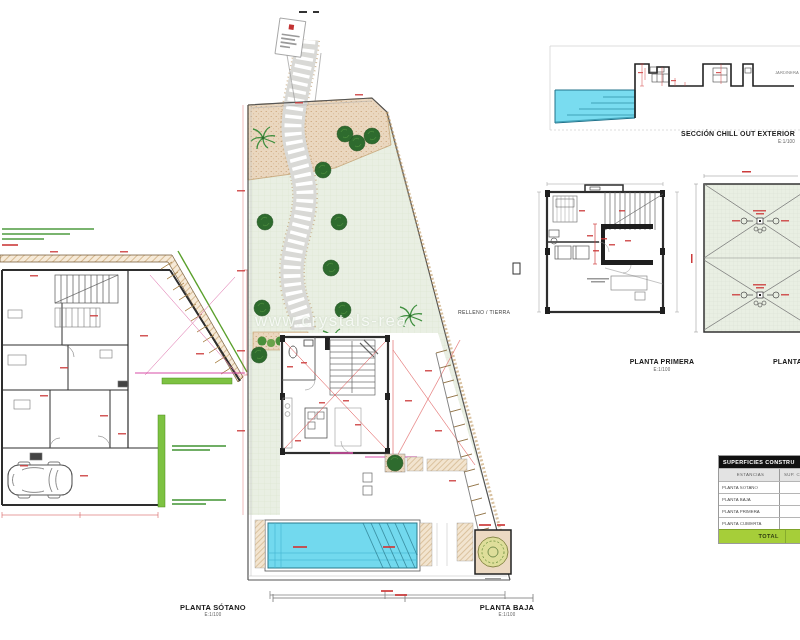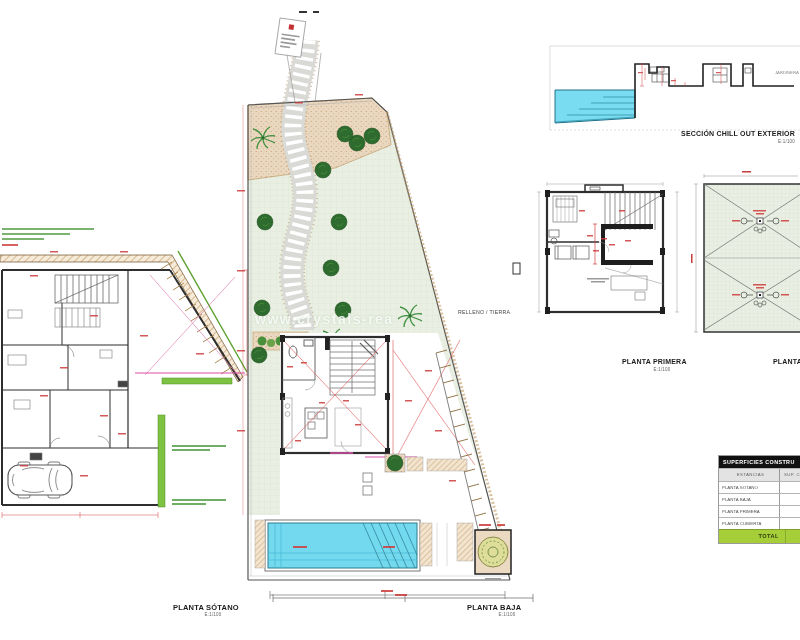--- a/index.html
+++ b/index.html
@@ -1,23 +1,23 @@
 <!DOCTYPE html>
 <html><head>
 <meta charset="utf-8">
 <style>
   html,body{margin:0;padding:0;}
   body{width:800px;height:640px;position:relative;overflow:hidden;background:#ffffff;
        font-family:"Liberation Sans",sans-serif;}
   .abs{position:absolute;}
-  .title{font-weight:bold;font-size:7.5px;letter-spacing:.2px;color:#1b1b1b;text-align:left;white-space:nowrap;}
+  .title{font-weight:bold;font-size:7.5px;letter-spacing:.2px;color:#1b1b1b;text-align:center;white-space:nowrap;}
   .scale{font-size:4.5px;color:#666;text-align:center;letter-spacing:.2px;white-space:nowrap;}
   .micro{font-size:4.2px;color:#8a8a8a;white-space:nowrap;}
   .note{font-size:5.2px;color:#444;letter-spacing:.3px;white-space:nowrap;}
-  .watermark{font-weight:bold;font-size:14px;letter-spacing:1.5px;
+  .watermark{font-weight:normal;font-size:17px;letter-spacing:1.5px;
              color:rgba(255,255,255,.8);text-shadow:0 0 2px rgba(170,195,160,.65);white-space:nowrap;}
   
   .s-table{width:120px;border:0.5px solid #9a9a9a;background:#fff;font-family:"Liberation Sans",sans-serif;}
   .s-title{background:#101010;color:#fff;font-weight:bold;font-size:5.4px;letter-spacing:.4px;
            height:12px;line-height:12px;padding-left:4px;white-space:nowrap;}
   .s-row{display:flex;height:11px;line-height:11px;border-top:0.5px solid #b5b5b5;}
   .s-head{background:#e3e3e3;height:12px;line-height:12px;}
   .s-c1{width:57px;border-right:0.5px solid #9a9a9a;font-size:4.4px;color:#555;padding-left:3px;
         white-space:nowrap;overflow:hidden;}
   .s-c2{flex:1;font-size:4.4px;color:#555;padding-left:4px;white-space:nowrap;overflow:hidden;}

